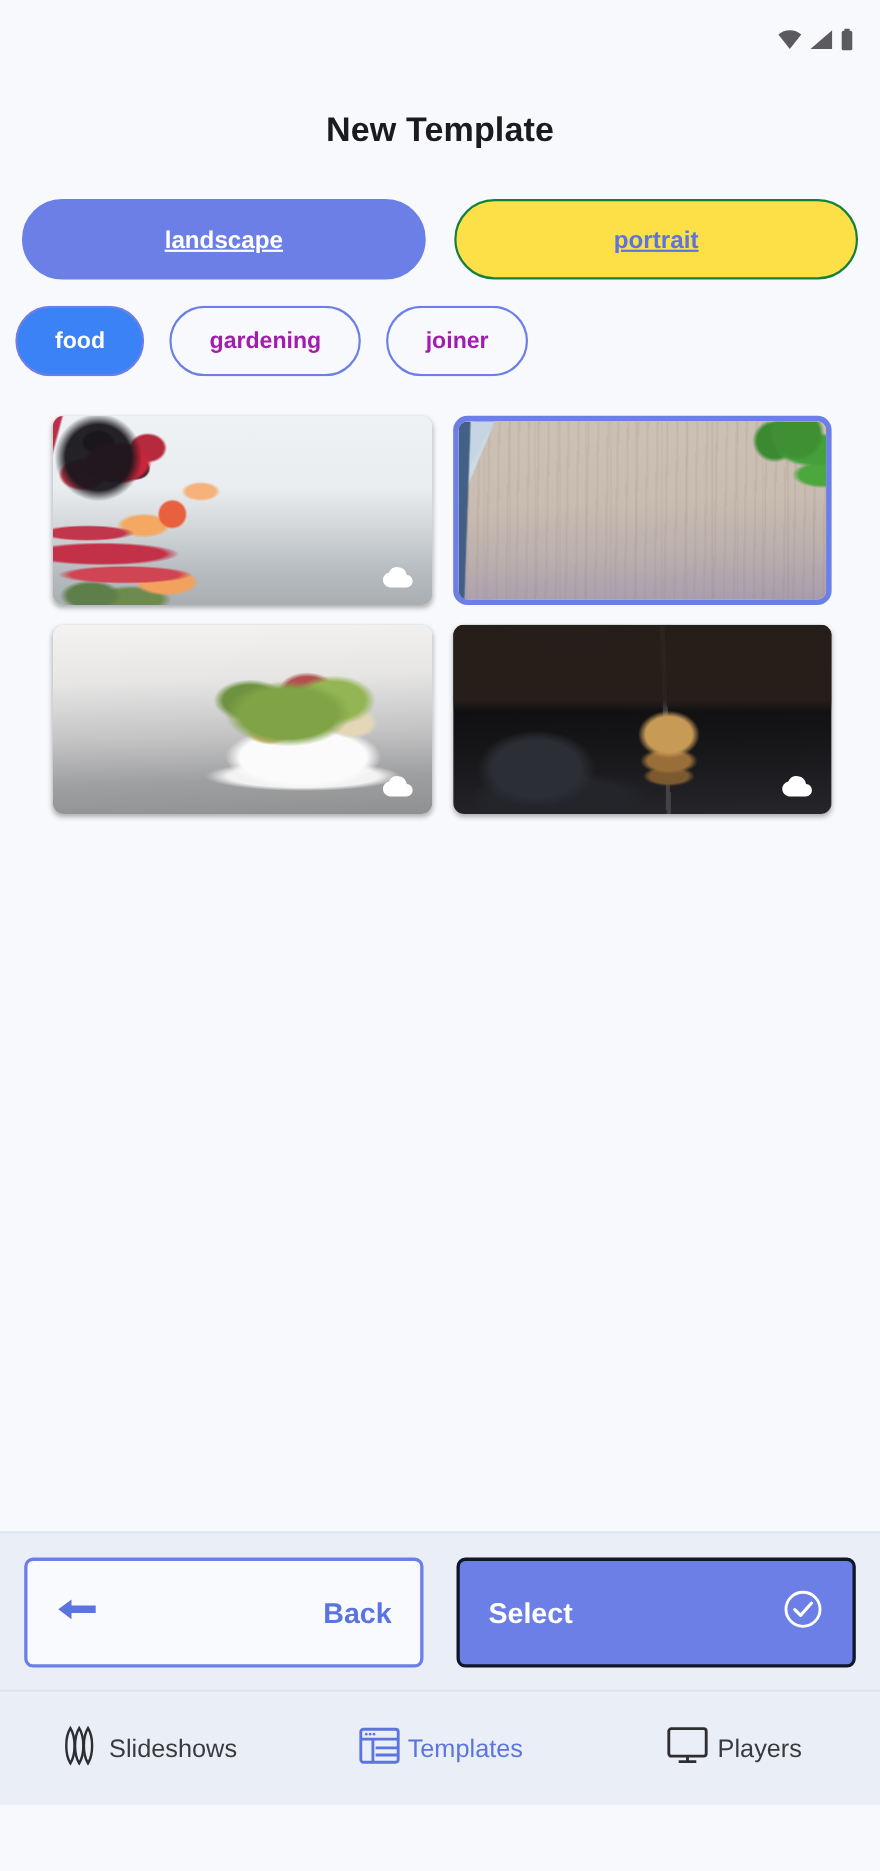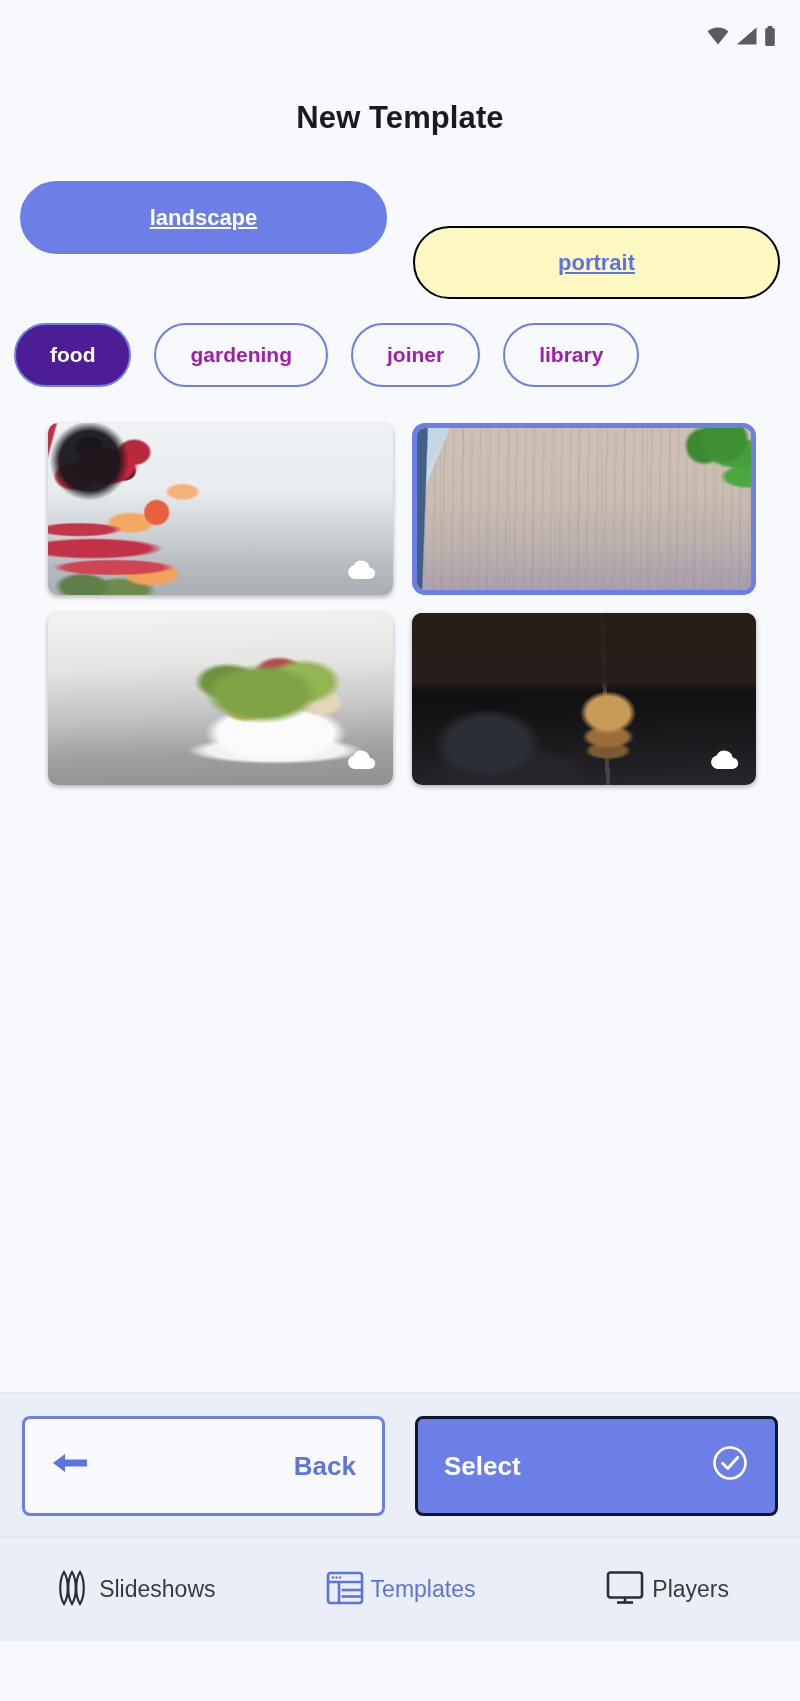--- a/index.html
+++ b/index.html
@@ -60,24 +60,23 @@
     cursor: pointer;
     user-select: none;
     text-decoration: underline;
   }
   .pill.filled {
     background: #6b7fe6;
     color: #ffffff;
     border: 2px solid #6b7fe6;
   }
   .pill.outlined {
-    background: #fef9c3;
+    background: #fde047;
     color: #5b74e0;
-    border: 2px solid #000000;
-    margin-top: 45px;
+    border: 2px solid #15803d;
   }
 
   
   .chip-row {
     display: flex;
     gap: 23px;
     padding-left: 14px;
     margin-top: 24px;
     flex: 0 0 auto;
     overflow: hidden;
@@ -90,21 +89,21 @@
     align-items: center;
     justify-content: center;
     padding: 0 34px;
     font-size: 21px;
     font-weight: bold;
     cursor: pointer;
     user-select: none;
     flex: 0 0 auto;
   }
   .chip.filled {
-    background: #4c1d95;
+    background: #3b82f6;
     color: #ffffff;
     border: 2px solid #6b7fe6;
   }
   .chip.outlined {
     background: #f7f9fc;
     color: #a21caf;
     border: 2px solid #6b7fe6;
   }
 
   
@@ -302,23 +301,20 @@
   <div class="chip-row">
     <div class="chip filled">
       <span>food</span>
     </div>
     <div class="chip outlined">
       <span>gardening</span>
     </div>
     <div class="chip outlined">
       <span>joiner</span>
     </div>
-    <div class="chip outlined">
-      <span>library</span>
-    </div>
   </div>
 
   <div class="grid">
 
     <div class="thumb">
       <div class="art art-berries"></div>
       <span class="cloud-badge">
         <svg width="34" height="24" viewBox="0 0 34 24">
             <path d="M26.8 9.8A8.6 8.6 0 0 0 10.6 7.4 6.9 6.9 0 0 0 11.2 21h15.1a5.6 5.6 0 0 0 0.5-11.2z" fill="#ffffff"></path>
           </svg>

